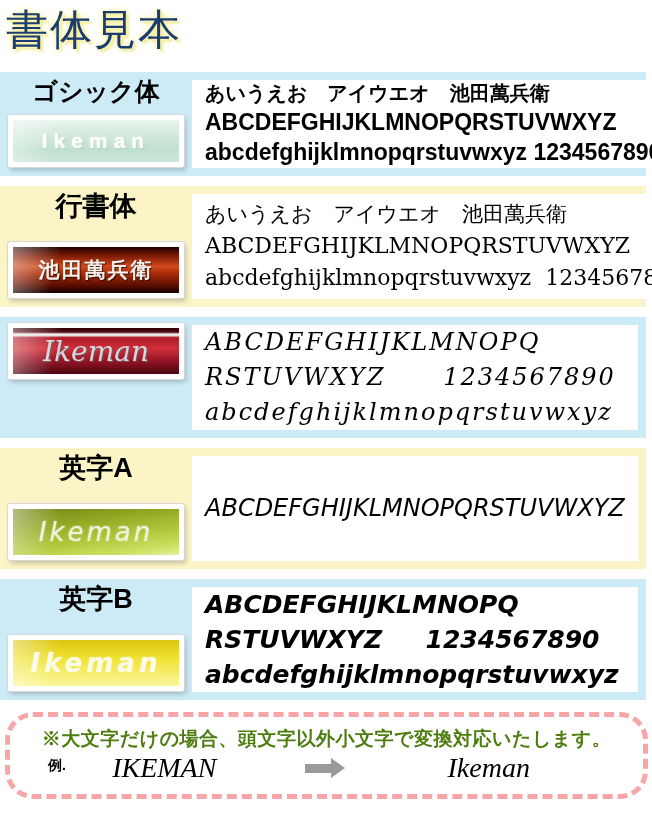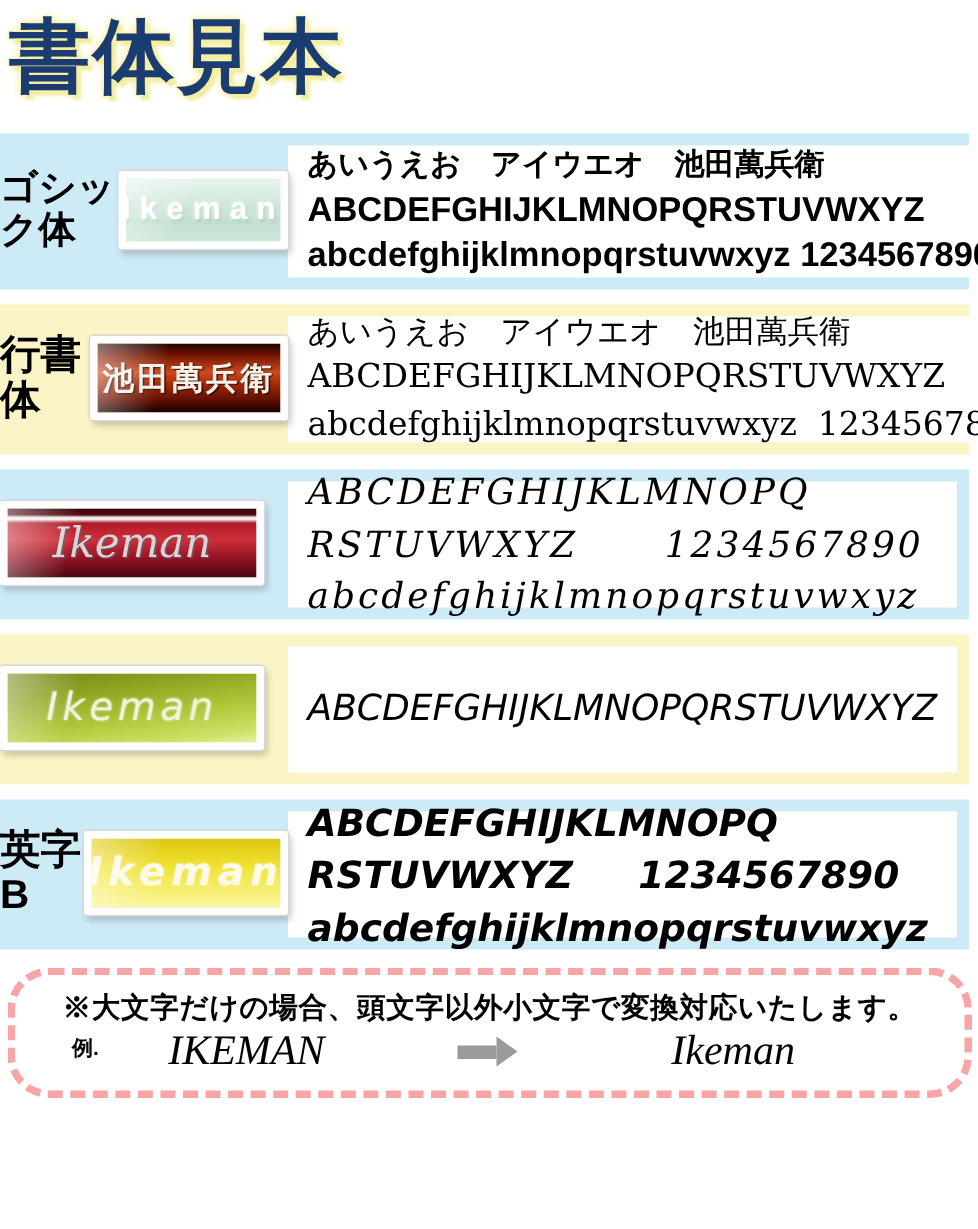--- a/index.html
+++ b/index.html
@@ -3,38 +3,38 @@
 <meta charset="utf-8">
 <style>
   * { margin: 0; padding: 0; box-sizing: border-box; }
   html, body { width: 652px; height: 819px; background: #ffffff; overflow: hidden;
     font-family: "Liberation Sans", sans-serif; }
 
   
   .page-title {
     margin: 2px 0 14px 6px;
     font-family: "Liberation Serif", serif;
-    font-size: 54px; font-weight: bold; letter-spacing: 2px;
+    font-size: 42px; font-weight: normal; letter-spacing: 2px;
     color: #1b3c70;
     text-shadow: 0 0 7px #f6efa0, 0 0 3px #f6efa0, 3px 3px 2px #f2eca2;
   }
 
   
   .row {
     display: flex; align-items: stretch;
     width: 646px; margin: 0 6px 10px 0; padding: 5px 0;
   }
   .row.blue   { background: #cdeaf7; }
   .row.yellow { background: #fbf4c6; }
   .row-1 { height: 104px; }
-  .row-2, .row-3, .row-4, .row-5 { height: 100px; }
+  .row-2, .row-3, .row-4, .row-5 { height: 121px; }
 
   .row-left {
     width: 192px; flex: 0 0 192px;
-    display: flex; flex-direction: row; align-items: center; justify-content: space-between;
+    display: flex; flex-direction: column; align-items: center; justify-content: space-between;
     padding: 1px 0 4px 0;
   }
   .row-label {
     font-size: 25px; font-weight: bold; color: #000; line-height: 1.1;
     font-family: "Liberation Sans", sans-serif;
   }
   .row-2 .row-label, .row-3 .row-label, .row-4 .row-label, .row-5 .row-label { font-size: 27px; }
 
   
   .plate {
@@ -114,21 +114,21 @@
                            font-size: 25px; line-height: 1.4; }
 
   
   .note-box {
     width: 643px; margin: 12px 4px 0 5px;
     border: 5px dashed #f7a5a5; border-radius: 28px;
     padding: 9px 14px 10px;
     position: relative; background: #ffffff;
   }
   .note-text {
-    color: #000000; font-weight: bold; font-size: 19px; text-align: center;
+    color: #4d7c0f; font-weight: bold; font-size: 19px; text-align: center;
     font-family: Liberation Serif, serif; letter-spacing: 0.5px;
   }
   .example-label {
     position: absolute; left: 38px; top: 40px;
     font-size: 14px; font-weight: bold; color: #000;
   }
   .example-row {
     display: flex; align-items: center; margin-top: 1px;
   }
   .example-before, .example-after {
@@ -182,20 +182,21 @@
   </div>
   <div class="sample-box f-script">
     <div class="sample-line">ABCDEFGHIJKLMNOPQ</div>
     <div class="sample-line">RSTUVWXYZ      1234567890</div>
     <div class="sample-line">abcdefghijklmnopqrstuvwxyz</div>
   </div>
 </div>
 
 <div class="row row-4 yellow">
   <div class="row-left">
+    <div class="row-label">英字A</div>
     <div class="plate plate-green">
       <span class="plate-text">Ikeman</span>
     </div>
   </div>
   <div class="sample-box f-handa">
     <div class="sample-line">ABCDEFGHIJKLMNOPQRSTUVWXYZ</div>
   </div>
 </div>
 
 <div class="row row-5 blue">

